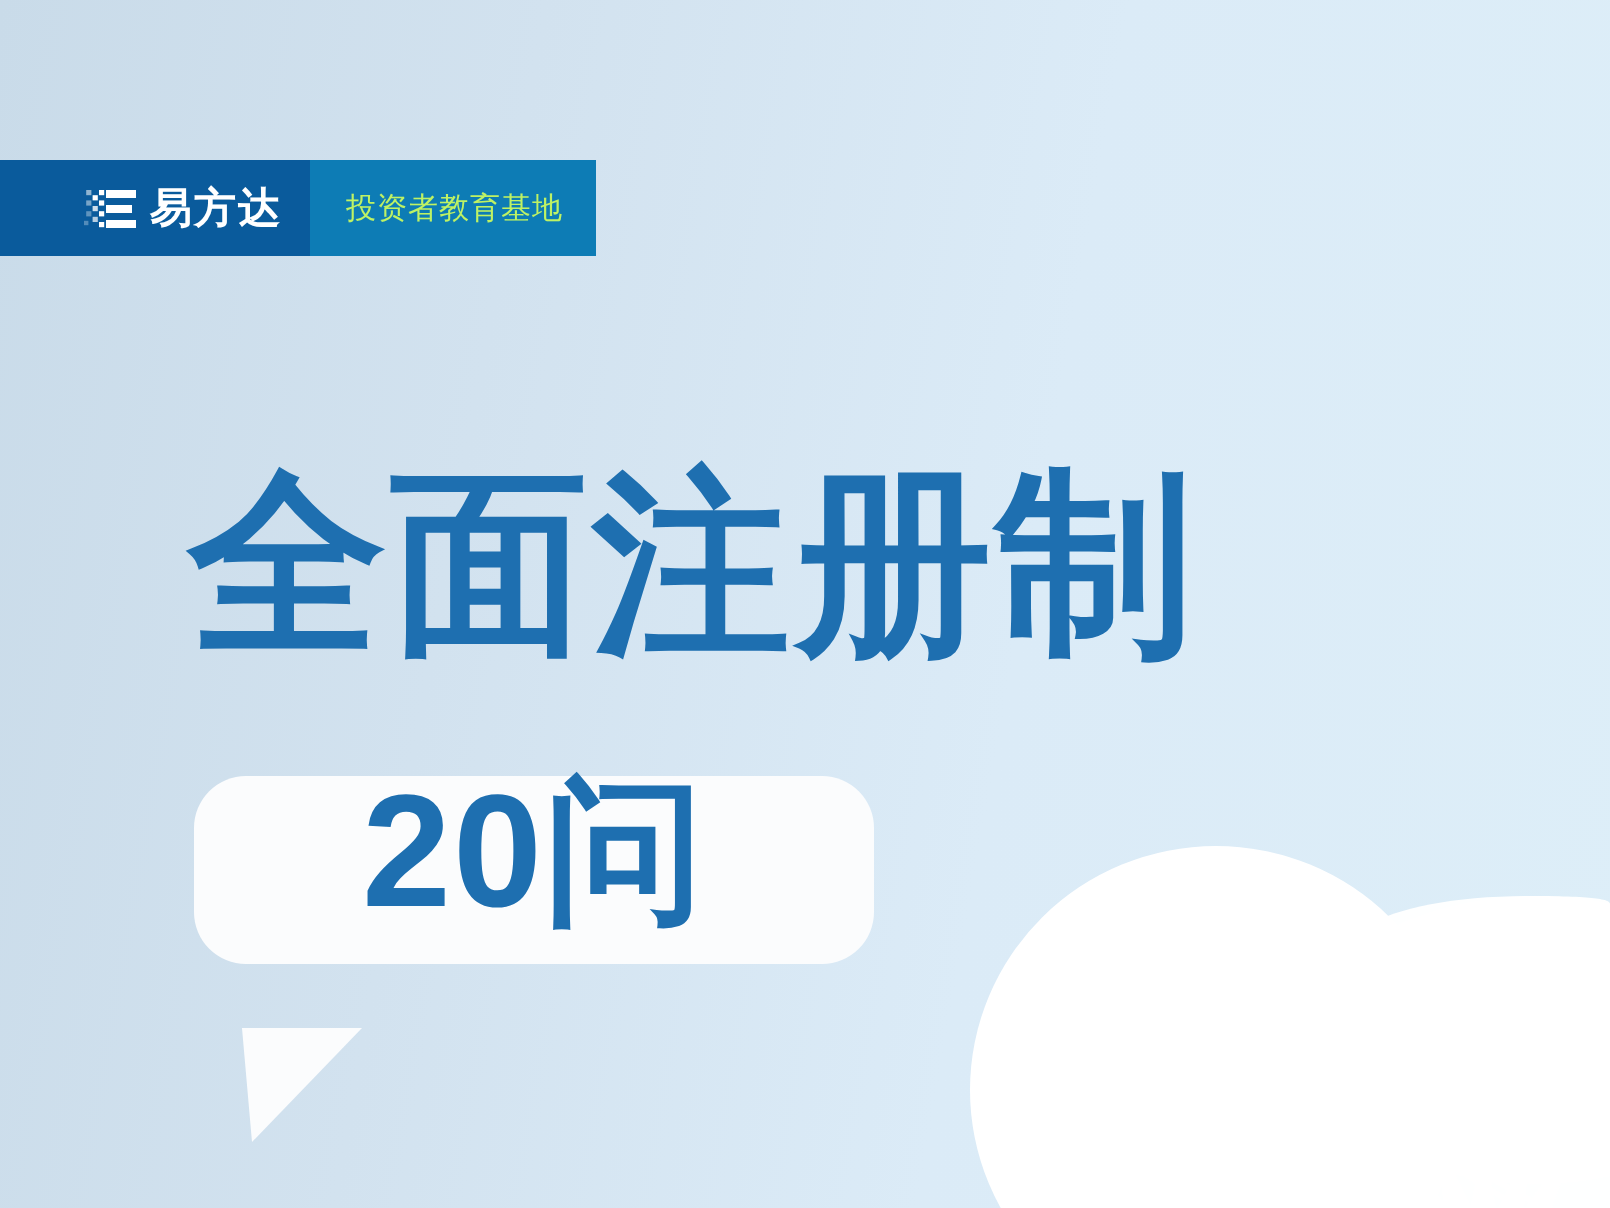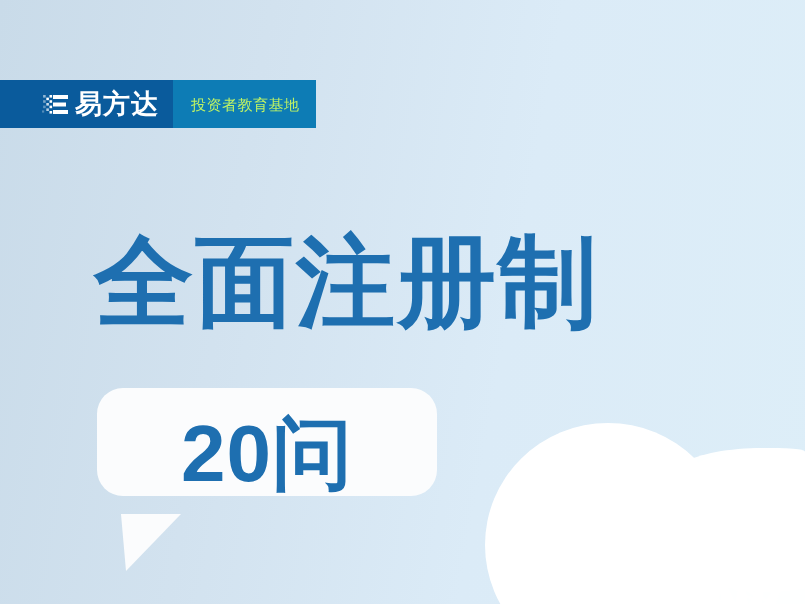--- a/index.html
+++ b/index.html
@@ -54,21 +54,21 @@
     padding: 0 16px 0 18px;
   }
   .logo-mark {
     display: block;
     width: 26px;
     height: 21px;
     margin-right: 7px;
   }
   #brand-name {
     color: #ffffff;
-    font-size: 27px;
+    font-size: 21px;
     font-weight: bold;
     letter-spacing: 1px;
     line-height: 1;
     white-space: nowrap;
   }
   #brand-sub-text {
     color: #bef264;
     font-size: 15px;
     letter-spacing: 0.5px;
     line-height: 1;
@@ -93,25 +93,25 @@
   
   #bubble-wrap {
     position: absolute;
     left: 97px;
     top: 388px;
     z-index: 4;
   }
   #bubble {
     position: relative;
     width: 340px;
-    height: 108px;
+    height: 94px;
     background: #fbfcfd;
     border-radius: 26px;
     display: flex;
-    align-items: flex-end;
+    align-items: flex-start;
     justify-content: center;
   }
   #bubble-tail {
     position: absolute;
     left: 22px;
     top: 126px;
     width: 64px;
     height: 60px;
   }
   #bubble-text {

